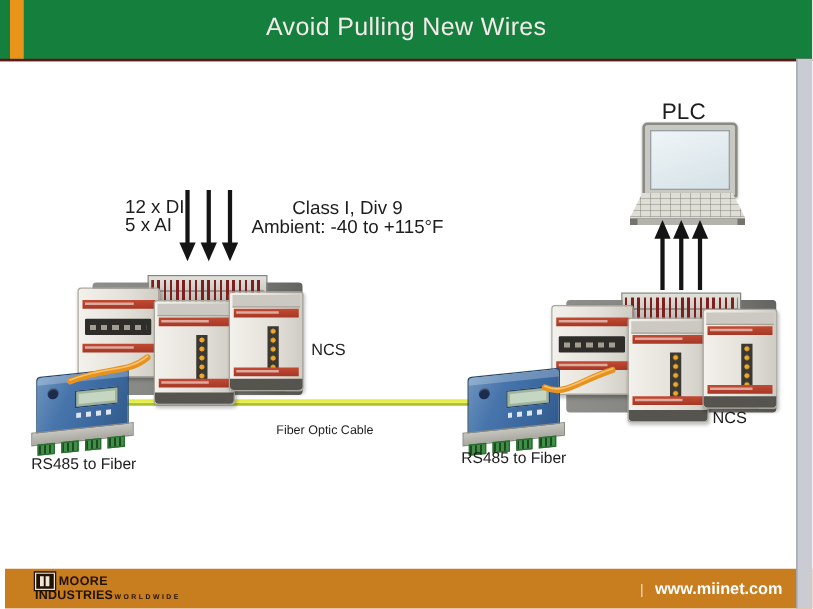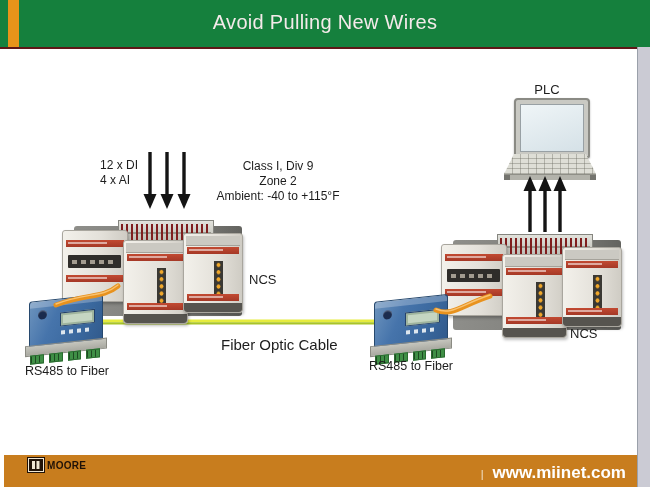--- a/index.html
+++ b/index.html
@@ -25,24 +25,24 @@
              outline:1px solid #201207;margin-right:3px;position:relative;flex:none;}
   .logo-icon::after{content:"";position:absolute;left:3px;top:2px;width:2.5px;bottom:2px;
              background:#f0e6d2;box-shadow:4.5px 0 0 #f0e6d2;}
   .logo-moore{font-size:10px;font-weight:bold;letter-spacing:.3px;line-height:11px;}
   .logo-row2{line-height:10px;margin-top:0px;display:flex;align-items:baseline;}
   .logo-ind{font-size:10px;font-weight:bold;letter-spacing:.2px;}
   .logo-ww{font-size:5.5px;letter-spacing:2px;font-weight:bold;margin-left:1px;}
   .f-right{position:absolute;right:28px;top:8px;display:flex;gap:9px;align-items:baseline;color:#f6efe2;}
   .f-tag{font-style:italic;font-size:11px;}
   .f-sep{font-size:11px;opacity:.9;}
-  .f-web{font-weight:bold;font-size:17px;color:#ffffff;}
-
-  
-  .lbl{position:absolute;color:#1d1d1d;font-size:12px;line-height:15px;z-index:4;}
+  .f-web{font-weight:bold;font-size:13px;color:#ffffff;}
+
+  
+  .lbl{position:absolute;color:#1d1d1d;font-size:15px;line-height:15px;z-index:4;}
   .lbl.c{text-align:center;}
 
   
   .arrows{position:absolute;z-index:4;}
 
   
   .fiber-layer{position:absolute;inset:0;z-index:1;pointer-events:none;}
   .cable-layer{position:absolute;inset:0;z-index:6;pointer-events:none;}
 
   
@@ -237,48 +237,51 @@
 
   <svg class="cable-layer" width="650" height="487" viewBox="0 0 650 487">
     <path d="M 118 286 C 102 299 88 293 56 305" stroke="#e8921e" stroke-width="5" fill="none" stroke-linecap="round"></path>
     <path d="M 118 285 C 102 298 88 292 56 304" stroke="#f8c272" stroke-width="1.4" fill="none" stroke-linecap="round"></path>
     <path d="M 436 310 C 452 317 462 305 490 296" stroke="#e8921e" stroke-width="5" fill="none" stroke-linecap="round"></path>
     <path d="M 436 309 C 452 316 462 304 490 295" stroke="#f8c272" stroke-width="1.4" fill="none" stroke-linecap="round"></path>
   </svg>
 
   <div class="lbl" style="left:100px;top:158px;">
     <div>12 x DI</div>
-    <div>4 x AI</div>
+    <div>5 x AI</div>
   </div>
 
   <div class="lbl c" style="left:200px;top:159px;width:156px;">
     <div>Class I, Div 9</div>
-    <div>Zone 2</div>
     <div>Ambient: -40 to +115°F</div>
   </div>
 
   <div class="lbl" style="left:249px;top:272px;font-size:13px;">NCS</div>
 
-  <div class="lbl" style="left:221px;top:337px;font-size:15px;">Fiber Optic Cable</div>
+  <div class="lbl" style="left:221px;top:337px;font-size:10px;">Fiber Optic Cable</div>
 
   <div class="lbl c" style="left:17px;top:364px;width:100px;font-size:12.5px;">RS485 to Fiber</div>
 
   <div class="lbl c" style="left:361px;top:359px;width:100px;font-size:12.5px;">RS485 to Fiber</div>
 
-  <div class="lbl c" style="left:519px;top:82px;width:56px;font-size:13px;">PLC</div>
+  <div class="lbl c" style="left:519px;top:82px;width:56px;font-size:18px;">PLC</div>
 
 
   <div class="lbl" style="left:570px;top:326px;font-size:13px;">NCS</div>
 
   <div class="ftr">
     <div class="logo">
       <div class="logo-row">
         <span class="logo-icon"></span>
         <span class="logo-moore">MOORE</span>
       </div>
+      <div class="logo-row2">
+        <span class="logo-ind">INDUSTRIES</span>
+        <span class="logo-ww">WORLDWIDE</span>
+      </div>
     </div>
     <div class="f-right">
       <span class="f-sep">|</span>
       <span class="f-web">www.miinet.com</span>
     </div>
   </div>
 
   <div class="gutter"></div>
 
 </div>

